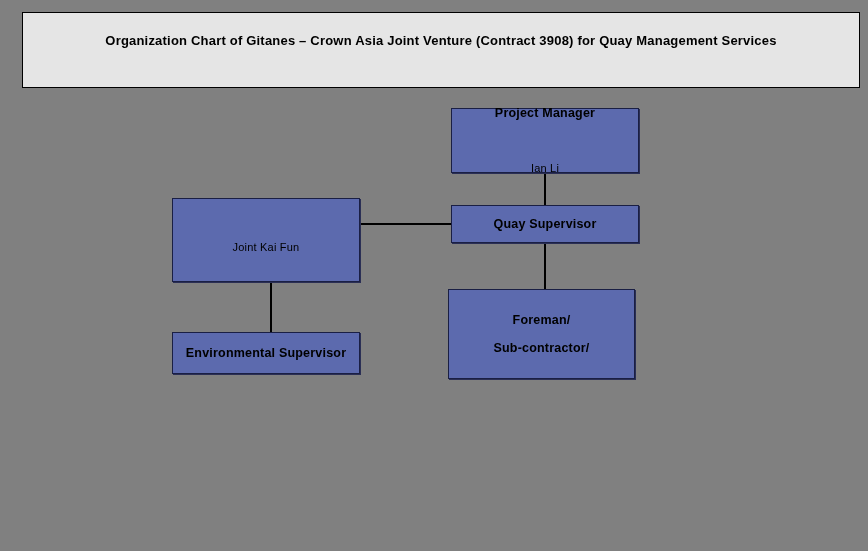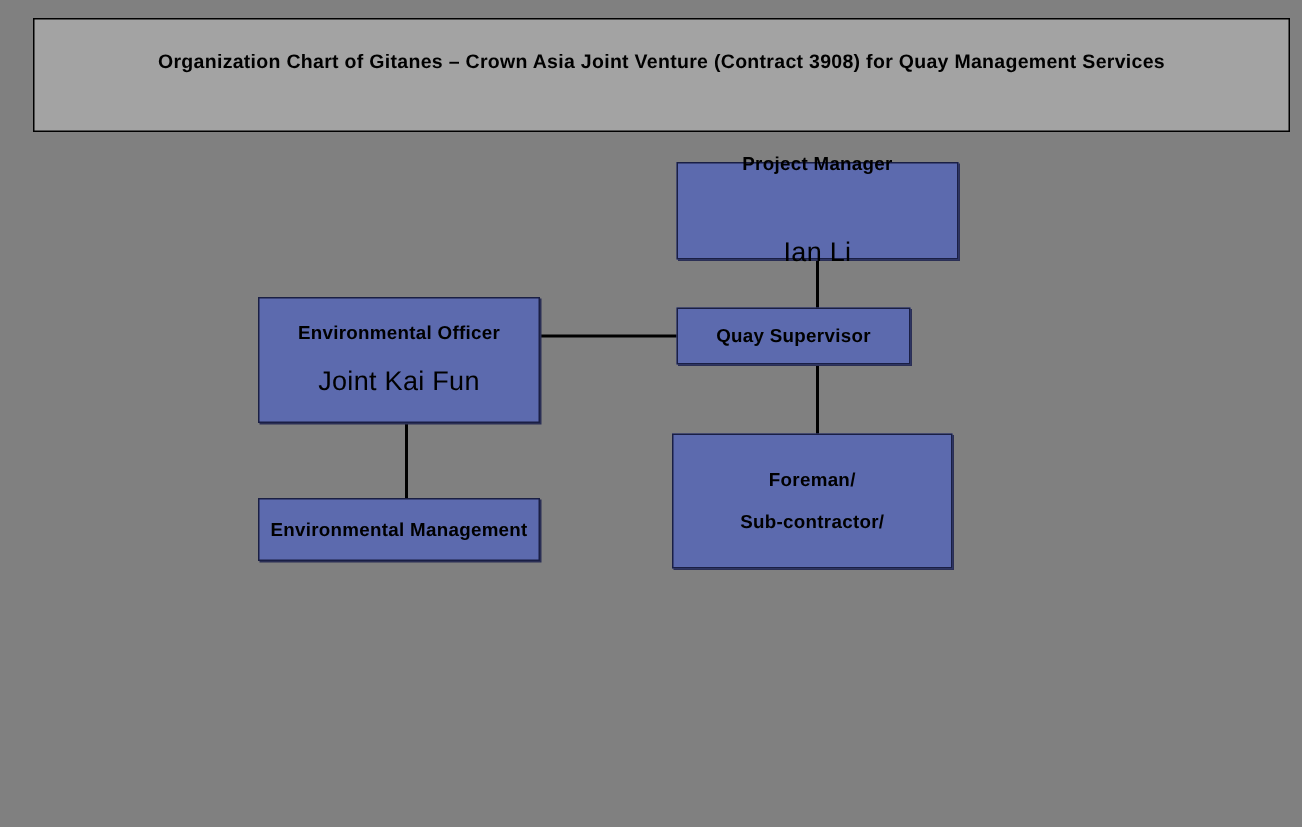--- a/index.html
+++ b/index.html
@@ -22,21 +22,21 @@
     background: #808080;
   }
 
   
   .title-box {
     position: absolute;
     left: 22px;
     top: 12px;
     width: 838px;
     height: 76px;
-    background: #a3a3a3;
+    background: #e5e5e5;
     border: 1px solid #000000;
     box-sizing: border-box;
   }
   .title-text {
     position: absolute;
     left: 0;
     right: 0;
     top: 20px;
     text-align: center;
     font-size: 13px;
@@ -61,35 +61,35 @@
   }
   .node .role {
     font-size: 12.5px;
     font-weight: bold;
     line-height: 1.15;
     text-align: center;
     letter-spacing: 0.2px;
     white-space: nowrap;
   }
   .node .person {
-    font-size: 18px;
+    font-size: 11px;
     font-weight: normal;
     line-height: 1.15;
     text-align: center;
     letter-spacing: 0.2px;
     white-space: nowrap;
     margin-top: 14px;
   }
   .node .role.stacked {
     margin: 7px 0;
   }
 
   
   #node-project-manager   { left: 451px; top: 108px; width: 188px; height: 65px; gap: 28px; }
-  #node-quay-supervisor   { left: 451px; top: 205px; width: 156px; height: 38px; }
+  #node-quay-supervisor   { left: 451px; top: 205px; width: 188px; height: 38px; }
   #node-environmental-officer { left: 172px; top: 198px; width: 188px; height: 84px; }
   #node-environmental-supervisor { left: 172px; top: 332px; width: 188px; height: 42px; }
   #node-foreman           { left: 448px; top: 289px; width: 187px; height: 90px; }
 
   
   .connector {
     position: absolute;
     background: #000000;
   }
   .connector.vertical   { width: 2px; }
@@ -117,26 +117,25 @@
   <div class="node" id="node-project-manager">
     <div class="role">Project Manager</div>
     <div class="person">Ian Li</div>
   </div>
 
   <div class="node" id="node-quay-supervisor">
     <div class="role">Quay Supervisor</div>
   </div>
 
   <div class="node" id="node-environmental-officer">
-    <div class="role">Environmental Officer</div>
     <div class="person">Joint Kai Fun</div>
   </div>
 
   <div class="node" id="node-environmental-supervisor">
-    <div class="role">Environmental Management</div>
+    <div class="role">Environmental Supervisor</div>
   </div>
 
   <div class="node" id="node-foreman">
     <div class="role stacked">Foreman/</div>
     <div class="role stacked">Sub-contractor/</div>
   </div>
 
 </div>
 
 </body></html>

